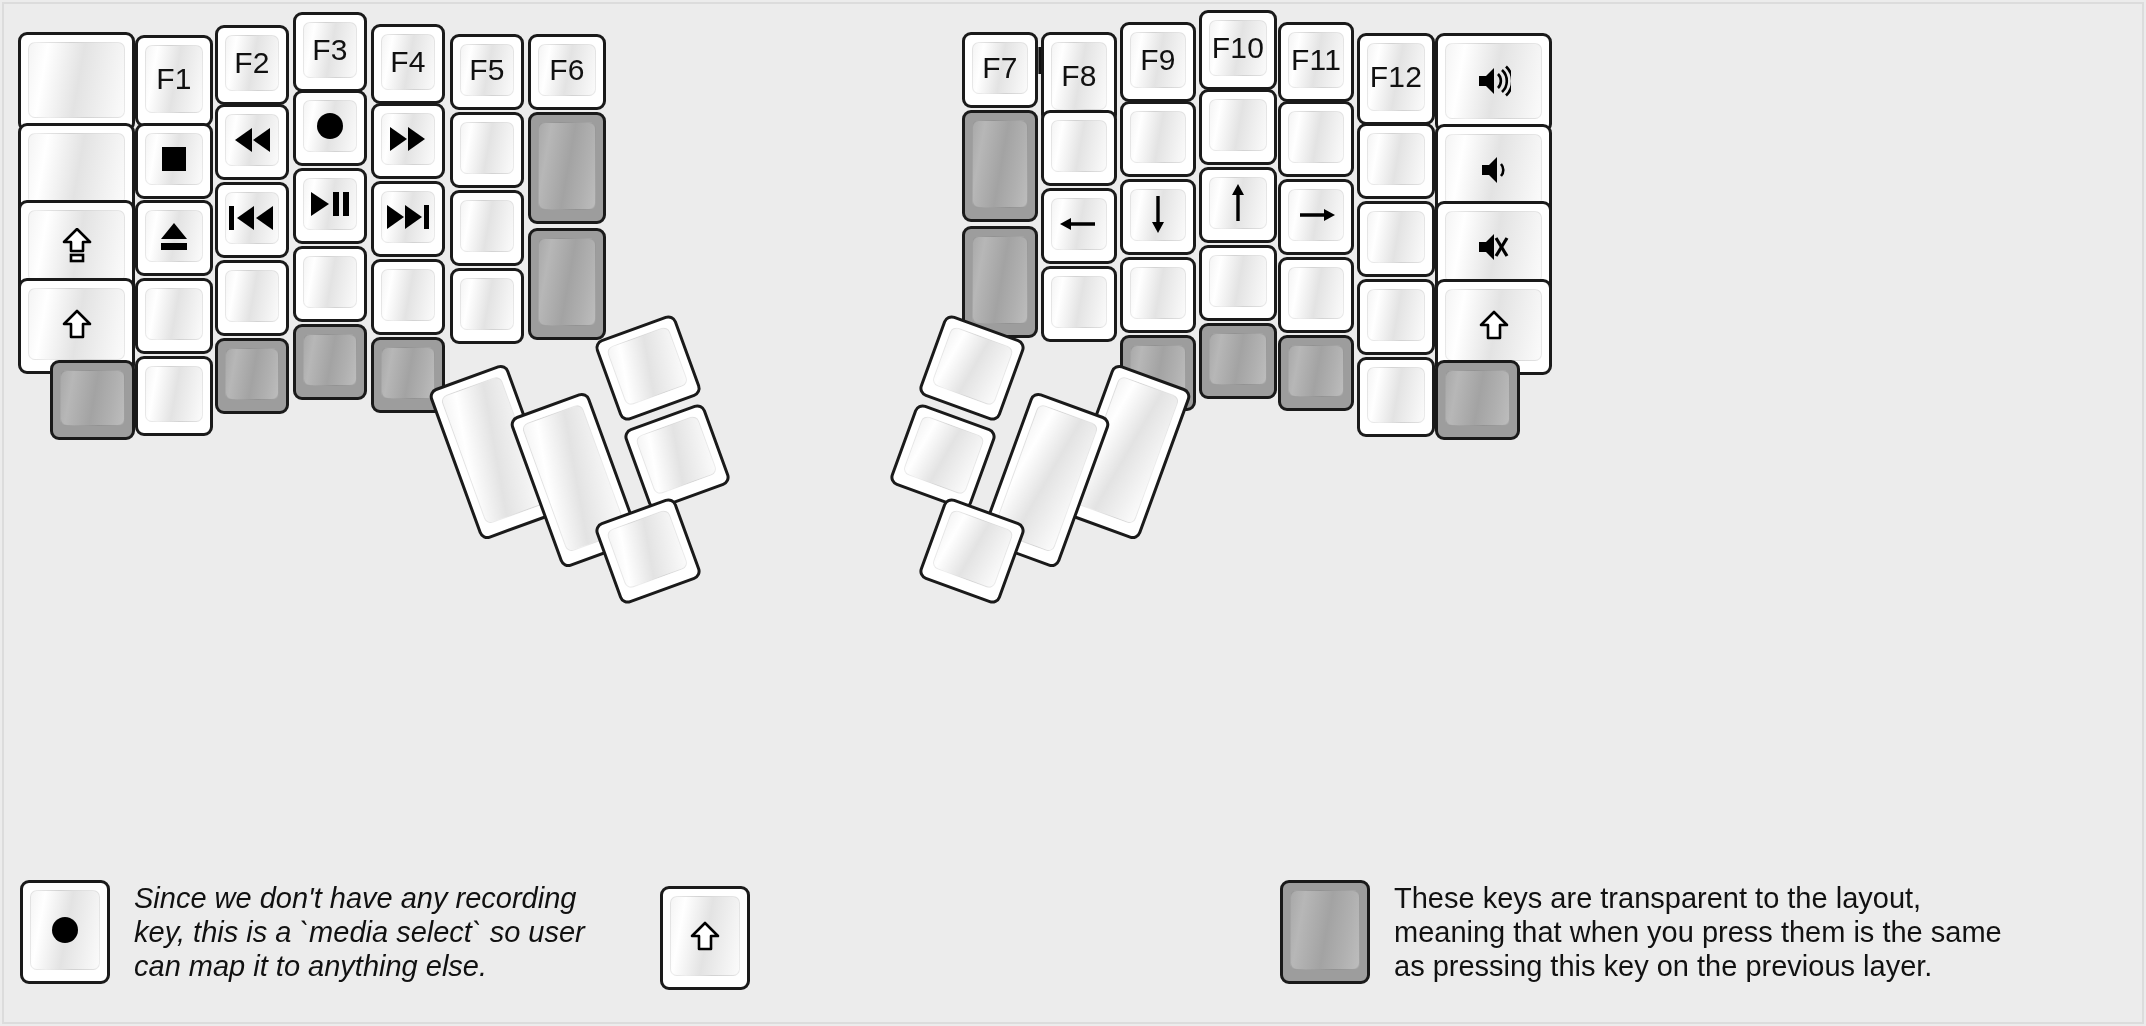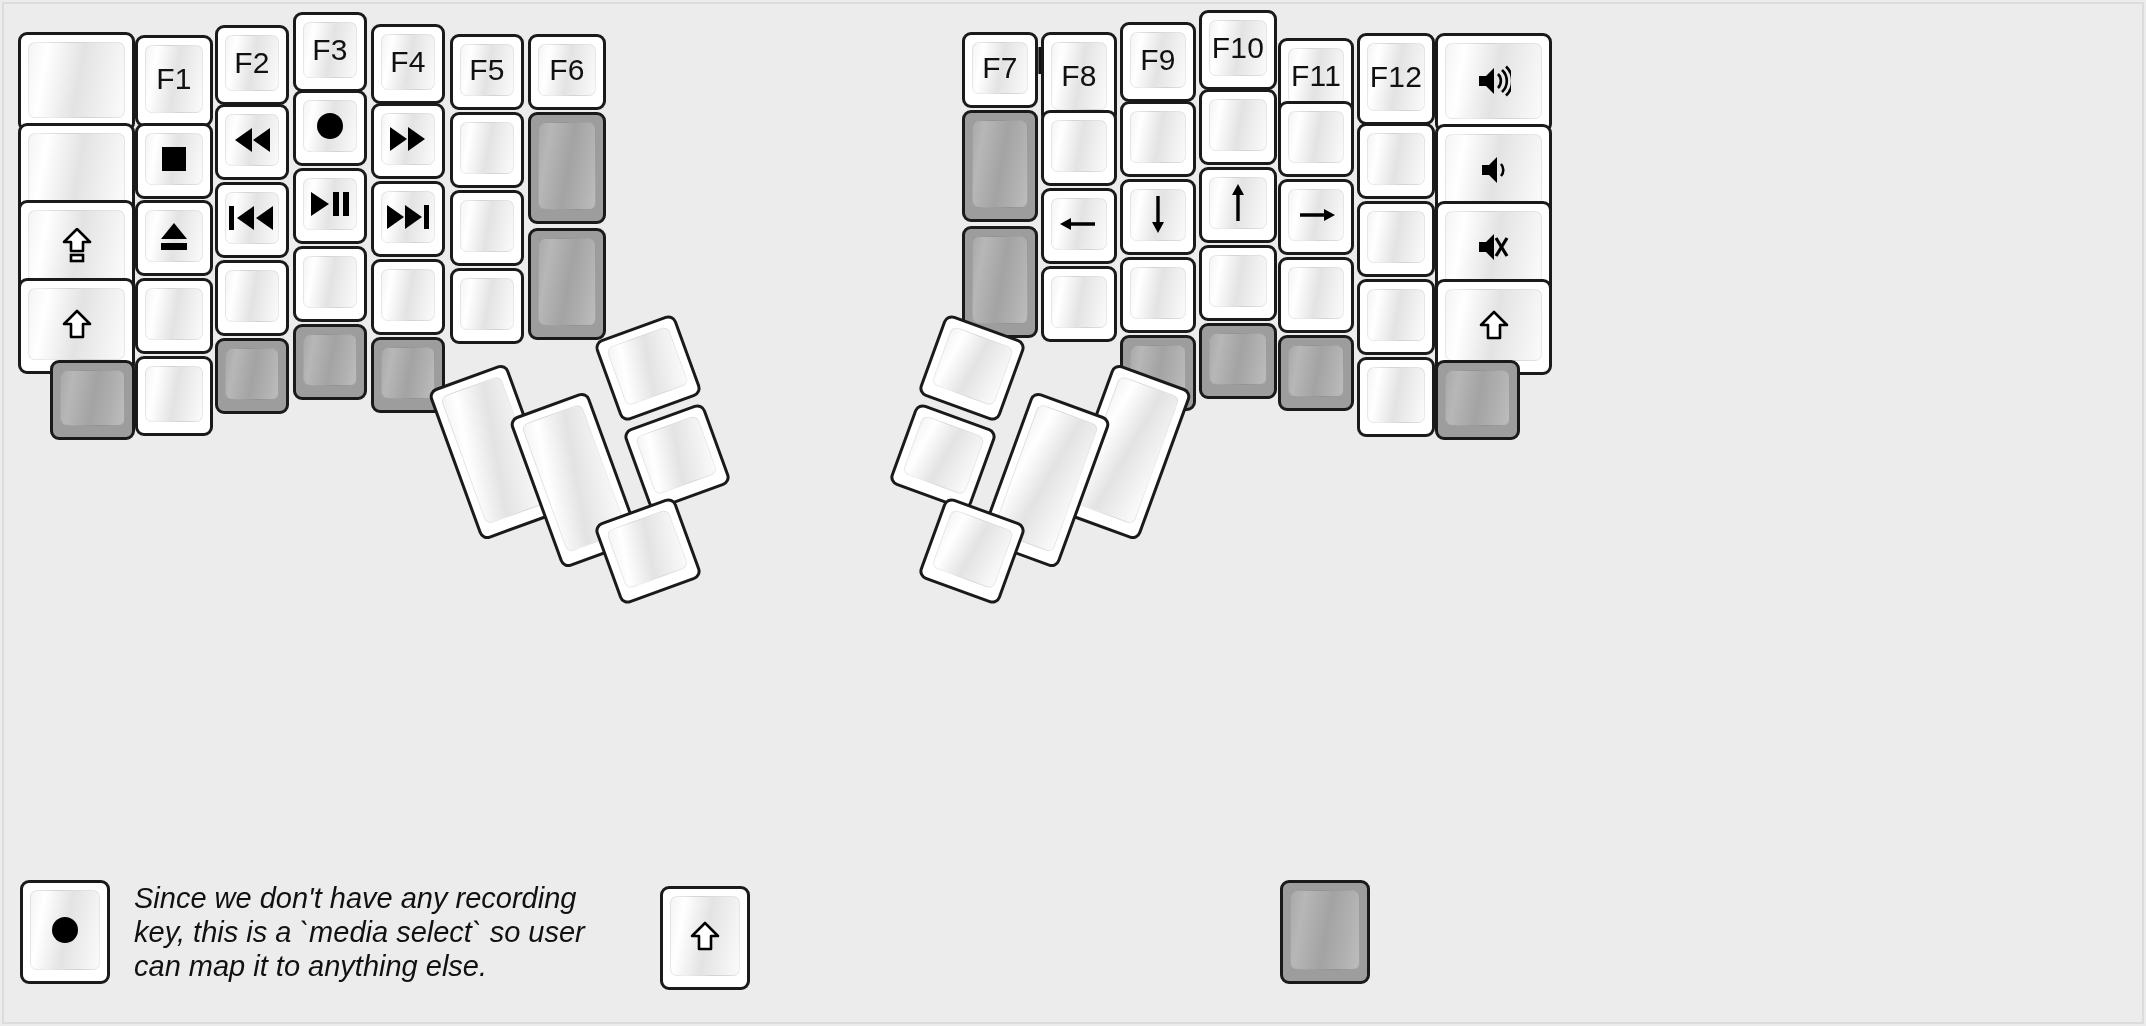--- a/index.html
+++ b/index.html
@@ -343,21 +343,21 @@
             </svg>
           </span>
         </div>
       </div>
       <div class="key" style="left: 1199px; top: 245px; width: 78px; height: 76px;">
         <div class="cap"></div>
       </div>
       <div class="key dim" style="left: 1199px; top: 323px; width: 78px; height: 76px;">
         <div class="cap"></div>
       </div>
-      <div class="key" style="left: 1278px; top: 22px; width: 76px; height: 80px; margin-top: 16px;">
+      <div class="key" style="left: 1278px; top: 22px; width: 76px; height: 80px;">
         <div class="cap">
           <span class="legend-txt">F11</span>
         </div>
       </div>
       <div class="key" style="left: 1278px; top: 101px; width: 76px; height: 76px;">
         <div class="cap"></div>
       </div>
       <div class="key" style="left: 1278px; top: 179px; width: 76px; height: 76px;">
         <div class="cap">
           <span class="glyph">
@@ -482,15 +482,18 @@
             </div>
           </div>
         </div>
       </div>
       <div class="leg" style="left: 1280px; top: 0px;">
         <div class="swatch">
           <div class="key dim" style="left: 0px; top: 0px; width: 90px; height: 104px;">
             <div class="cap"></div>
           </div>
         </div>
+        <div class="txt">These keys are transparent to the layout,
+meaning that when you press them is the same
+as pressing this key on the previous layer.</div>
       </div>
     </div>
 </div>
 
 </body></html>

